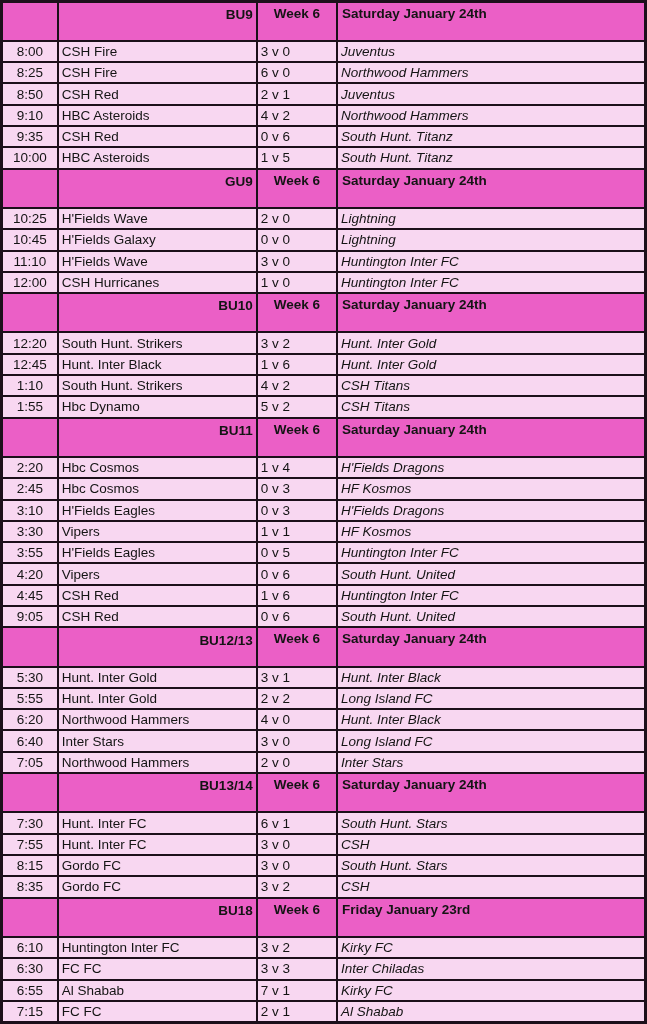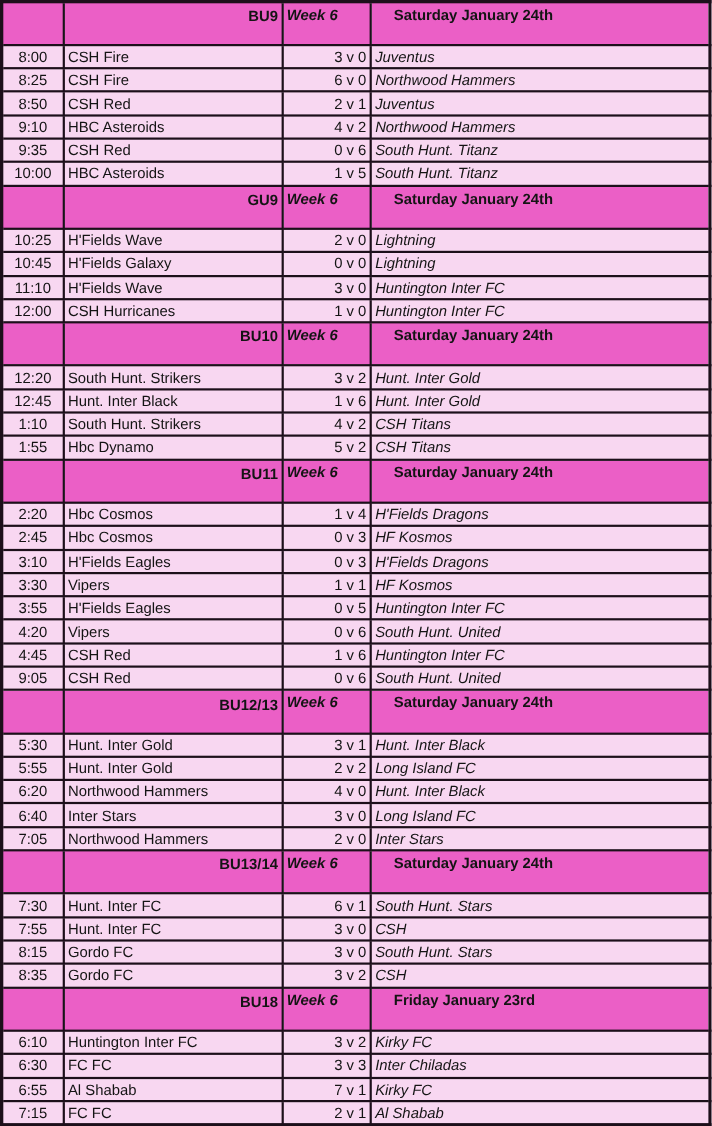--- a/index.html
+++ b/index.html
@@ -40,39 +40,38 @@
     height: 37px;
   }
   tr.section-header td.cell-group {
     vertical-align: bottom;
     text-align: right;
     padding-left: 4px;
     padding-bottom: 18px;
   }
   tr.section-header td.cell-week {
     vertical-align: top;
-    text-align: left;
+    text-align: center;
     padding-top: 3px;
-    font-style: italic;
   }
   tr.section-header td.cell-date {
     vertical-align: top;
     text-align: left;
-    padding-left: 20px;
+    padding-left: 4px;
     padding-top: 3px;
   }
 
   tr.match-row td {
     background: var(--row-bg, #f8d7f1);
     height: 20px;
     vertical-align: middle;
   }
   td.cell-time  { text-align: center; }
   td.cell-home  { text-align: left; padding-left: 4px; }
-  td.cell-score { text-align: right; }
+  td.cell-score { text-align: left; }
   td.cell-away  { text-align: left; padding-left: 4px; font-style: italic; }
 </style>
 </head>
 <body>
 
 <div id="schedule-wrap">
   <table class="schedule">
     <colgroup>
       <col style="width: 56px;">
       <col style="width: 198px;">

